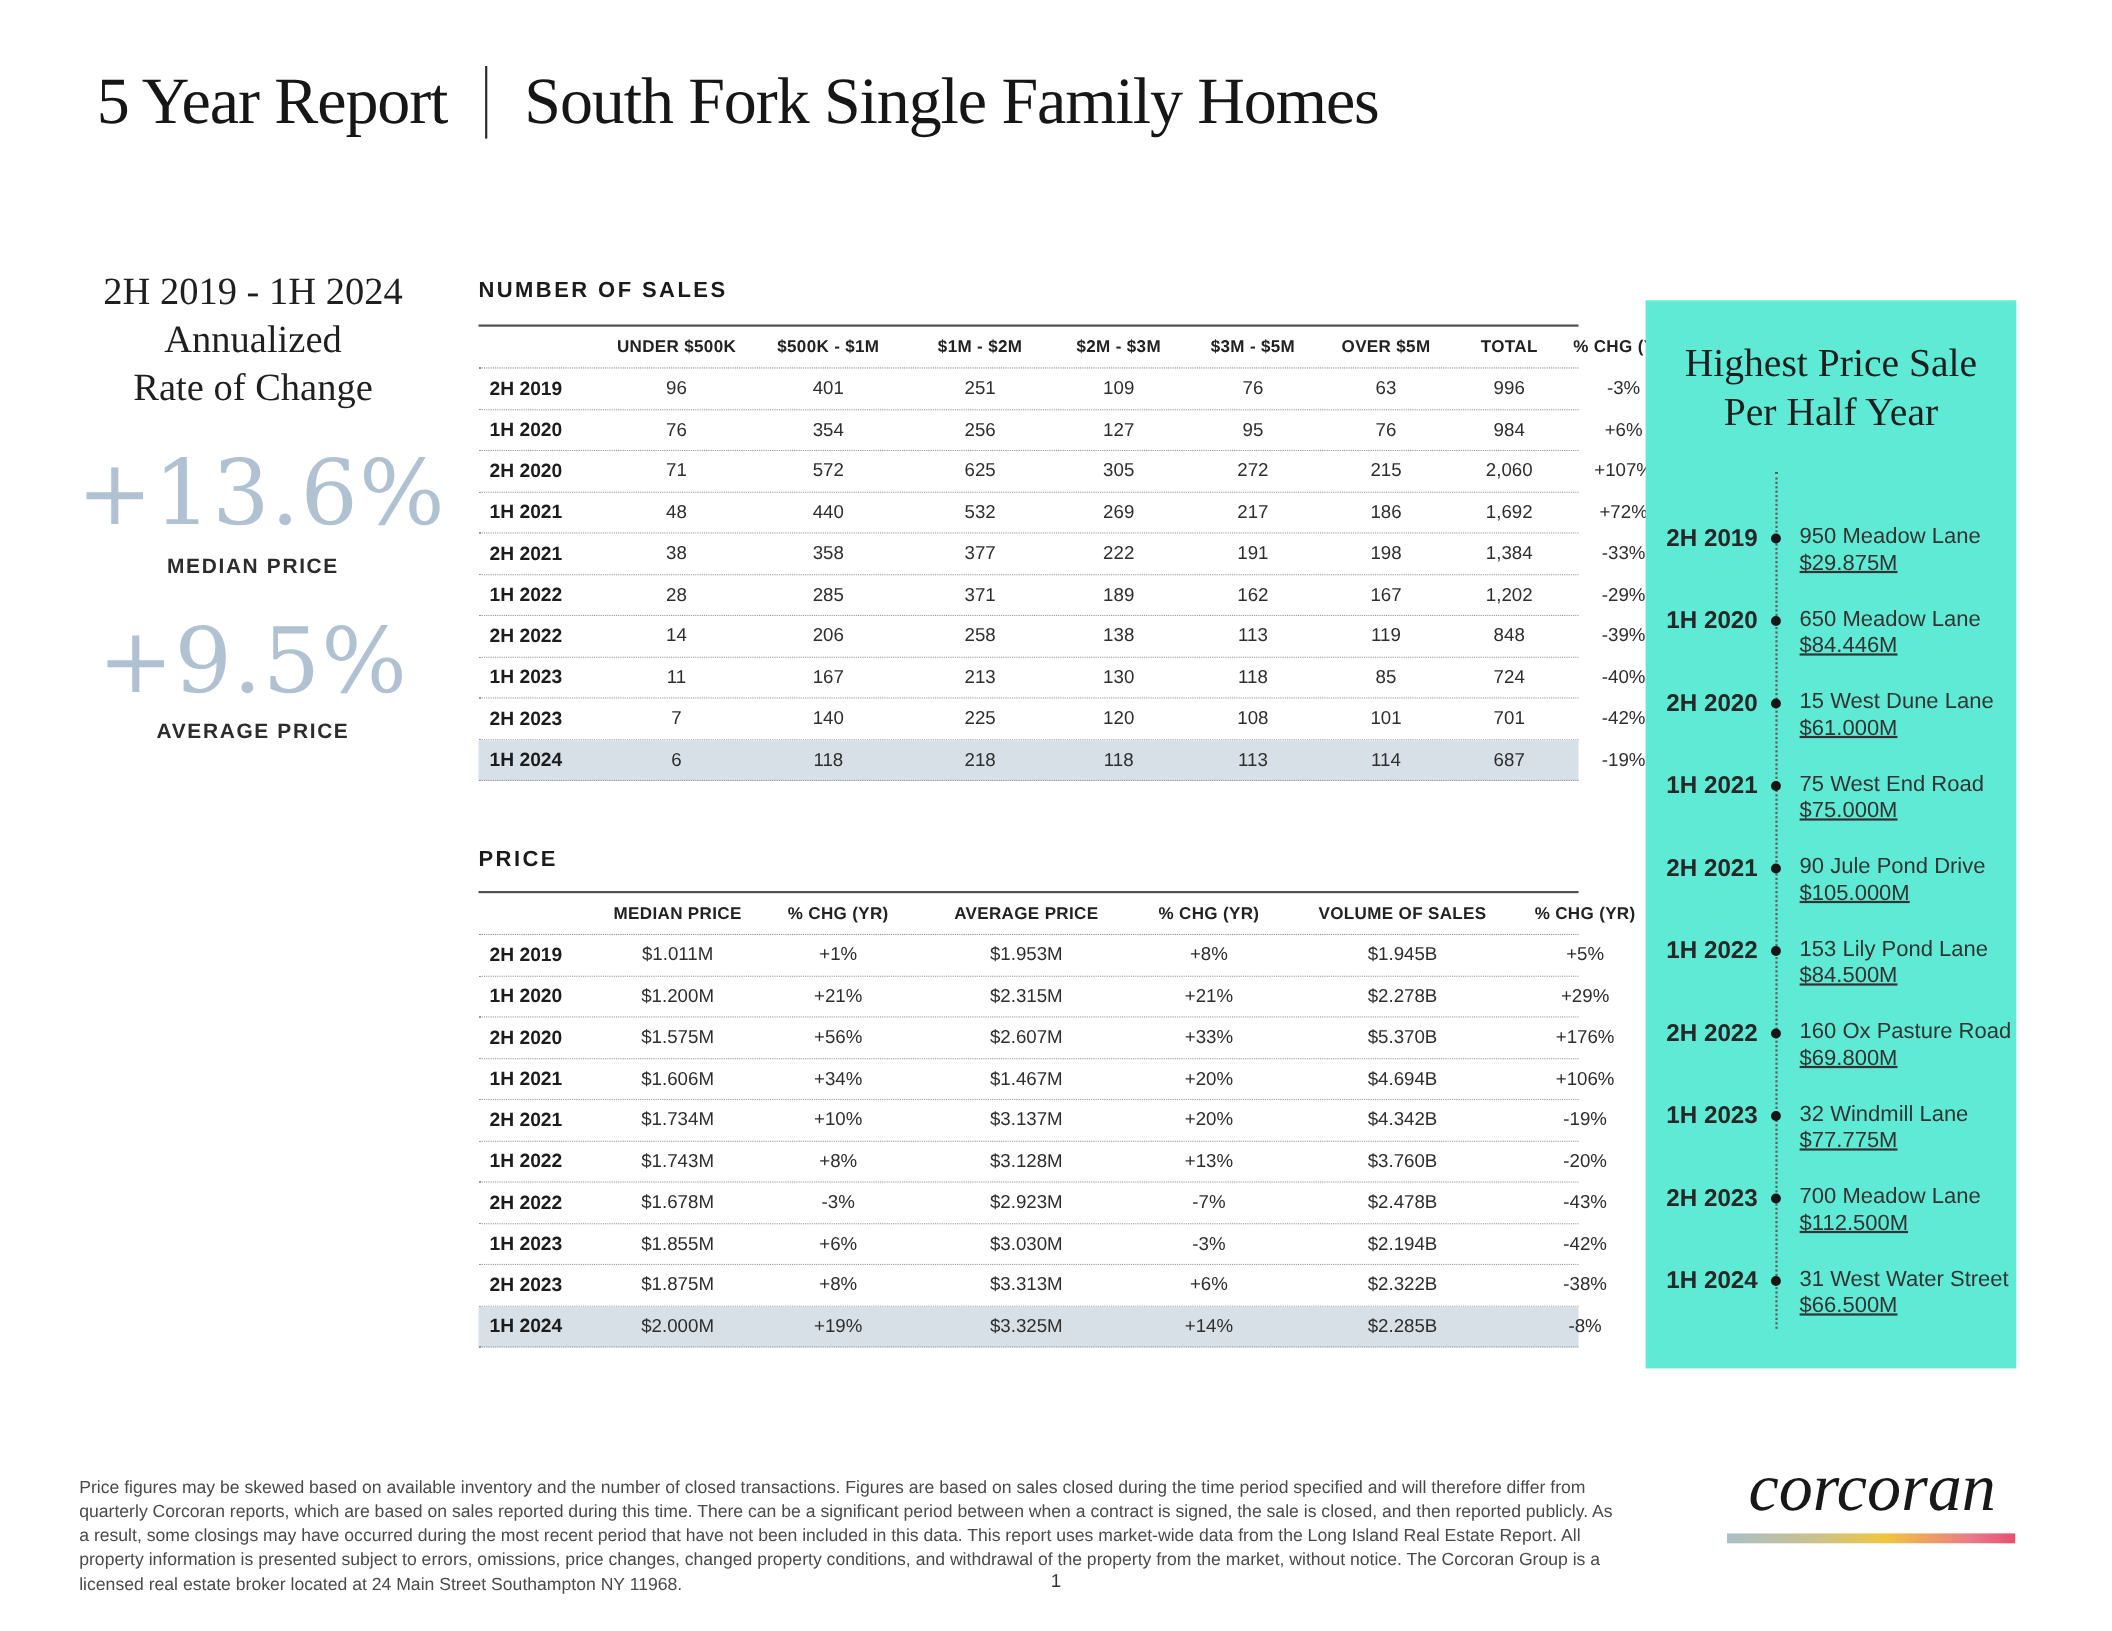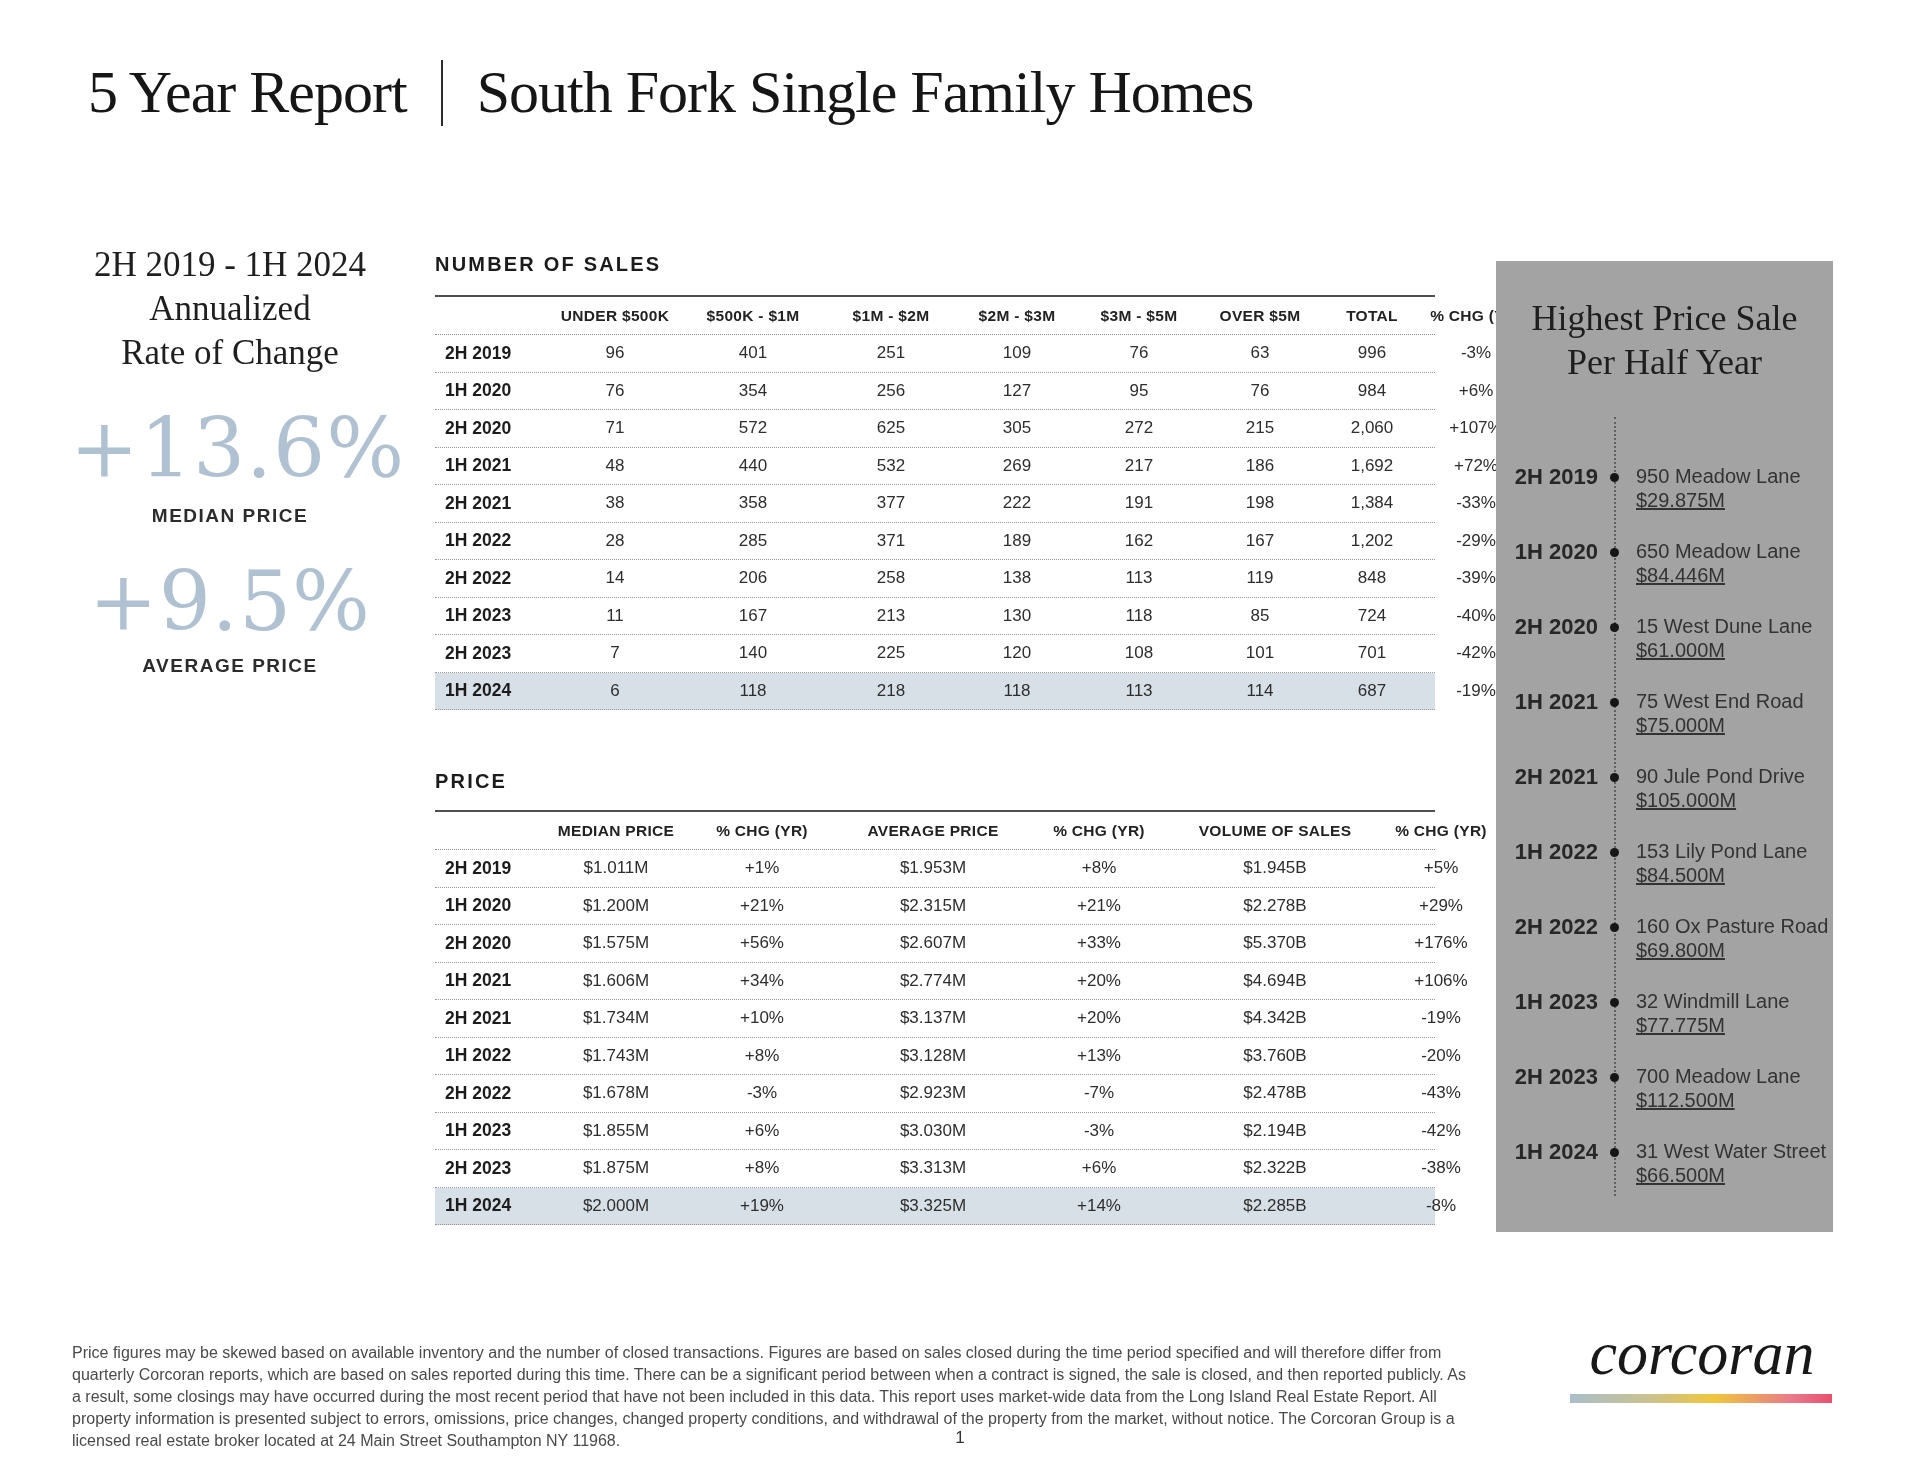--- a/index.html
+++ b/index.html
@@ -51,22 +51,22 @@
   .table-price .tr { grid-template-columns:110px 120px 150px 170px 140px 190px 120px; }
   .thead { height:40px; border-top:2px solid #4f4f4f; border-bottom:1px dotted #8a8a8a; }
   .th { font-size:15.5px; font-weight:700; color:#222; text-align:center; letter-spacing:.3px; white-space:nowrap; }
   .th:first-child { text-align:left; padding-left:10px; }
   .td { font-size:17px; color:#2e2e2e; text-align:center; white-space:nowrap; }
   .td.period { text-align:left; padding-left:10px; font-weight:700; font-size:17.5px; color:#1c1c1c; }
   .tr.highlight { background:#d7e0e7; }
 
   
   .sidebar {
-    position:absolute; left:1496px; top:261px; width:337px; height:971px;
-    background:#a3a3a3;
+    position:absolute; left:1496px; top:273px; width:337px; height:971px;
+    background:#5eead4;
   }
   .sidebar-title {
     position:absolute; top:36px; left:0; width:100%; text-align:center;
     font-family:"Liberation Serif", serif; font-size:36px; line-height:1.22; color:#1e1e1e;
   }
   .timeline-line {
     position:absolute; left:118px; top:156px; height:779px; width:0;
     border-left:2px dotted #5f5f5f;
   }
   .timeline-item { position:absolute; left:0; width:337px; }
@@ -282,21 +282,21 @@
     <span class="td">+56%</span>
     <span class="td">$2.607M</span>
     <span class="td">+33%</span>
     <span class="td">$5.370B</span>
     <span class="td">+176%</span>
   </div>
       <div class="tr">
     <span class="td period">1H 2021</span>
     <span class="td">$1.606M</span>
     <span class="td">+34%</span>
-    <span class="td">$2.774M</span>
+    <span class="td">$1.467M</span>
     <span class="td">+20%</span>
     <span class="td">$4.694B</span>
     <span class="td">+106%</span>
   </div>
       <div class="tr">
     <span class="td period">2H 2021</span>
     <span class="td">$1.734M</span>
     <span class="td">+10%</span>
     <span class="td">$3.137M</span>
     <span class="td">+20%</span>

